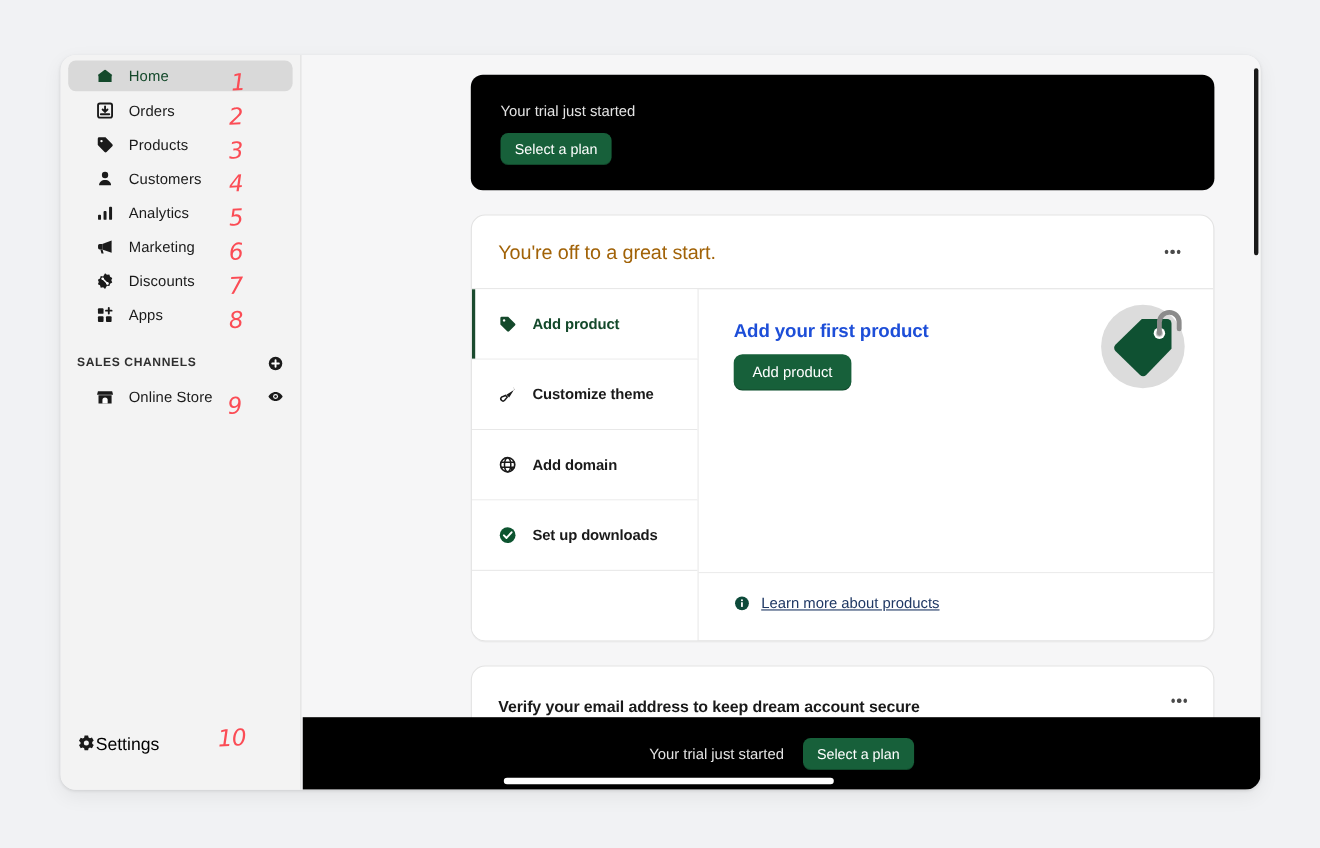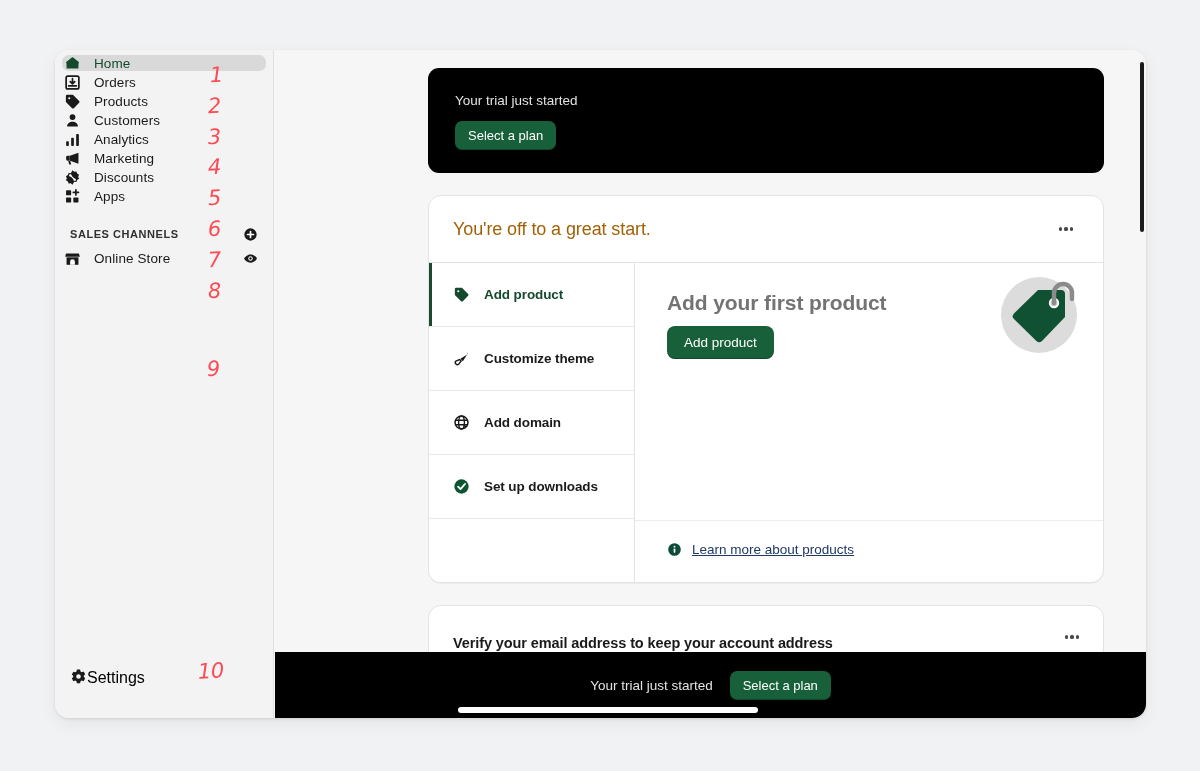--- a/index.html
+++ b/index.html
@@ -26,22 +26,22 @@
     position: absolute;
     left: 0; top: 0;
     width: 219px; height: 100%;
     background: #f3f3f3;
     border-right: 1px solid #e0e0e0;
   }
   .nav-list { padding: 5px 7px 0 7px; }
   .nav-item {
     position: relative;
     display: flex; align-items: center;
-    height: 16px;
-    padding: 0 0;
+    height: 28px;
+    padding: 0 23px;
     margin-bottom: 3px;
     border-radius: 7px;
     cursor: pointer;
   }
   .nav-item.active { background: #d9d9d9; }
   .nav-item .ico {
     width: 20px; height: 20px;
     display: flex; align-items: center; justify-content: center;
     margin-right: 12px;
     flex: 0 0 20px;
@@ -203,23 +203,23 @@
   }
   .step.active .s-lbl { color: #14492b; }
   .step-filler { height: 64px; background:#ffffff; }
 
   .detail {
     flex: 1;
     position: relative;
     padding: 28px 30px 0 32px;
   }
   .detail .d-title {
-    font-size: 21px;
+    font-size: 17px;
     font-weight: bold;
-    color: #737373;
+    color: #1d4ed8;
     margin-bottom: 11px;
     letter-spacing: -0.1px;
   }
   .detail .d-desc {
     font-size: 13.5px;
     color: #3a3a3a;
     line-height: 1.45;
     max-width: 260px;
     margin-bottom: 22px;
   }
@@ -546,21 +546,21 @@
                   <rect x="8.9" y="8.5" width="2.2" height="6" rx="1.1" fill="#ffffff"></rect>
                 </svg>
             </span>
             <span class="link">Learn more about products</span>
           </div>
         </div>
       </div>
     </section>
 
     <section class="verify-card">
-      <span class="v-title">Verify your email address to keep your account address</span>
+      <span class="v-title">Verify your email address to keep dream account secure</span>
       <span class="kebab">
           <i></i>
           <i></i>
           <i></i>
         </span>
     </section>
 
     <div class="vscroll"></div>
 
     <footer class="bottom-bar">

